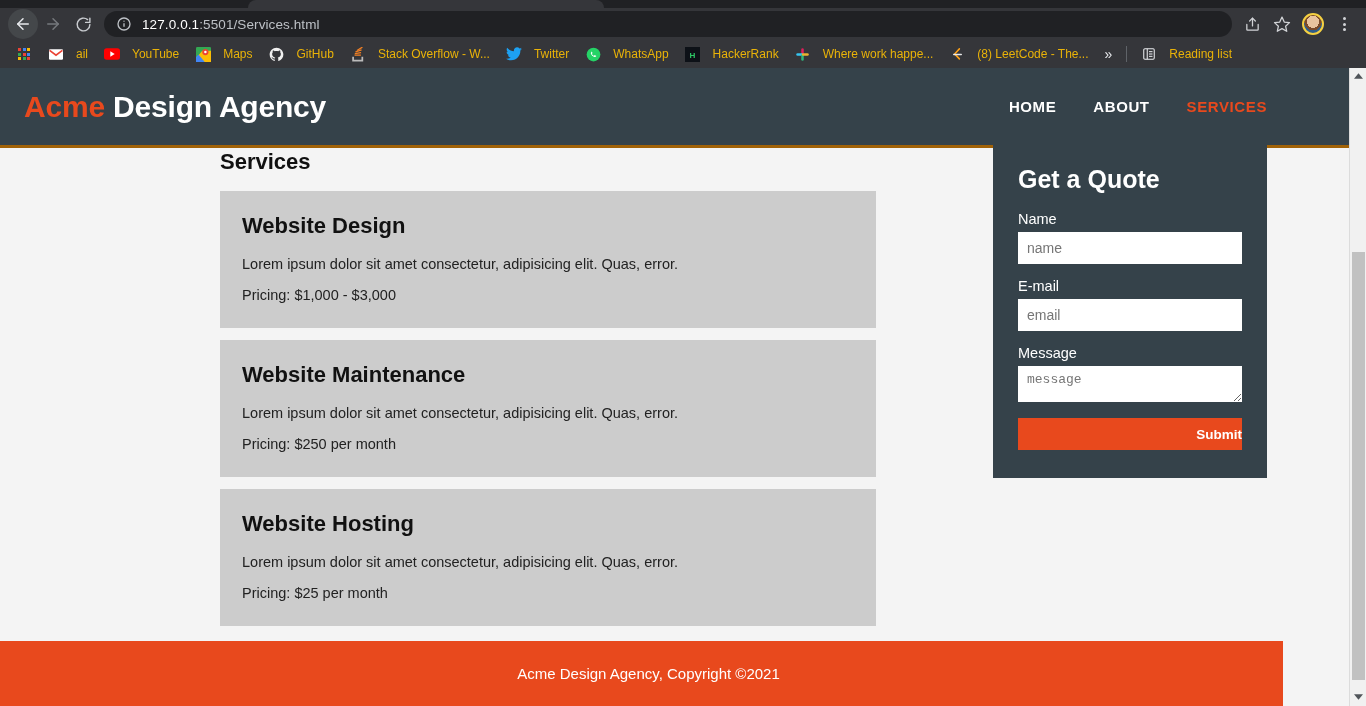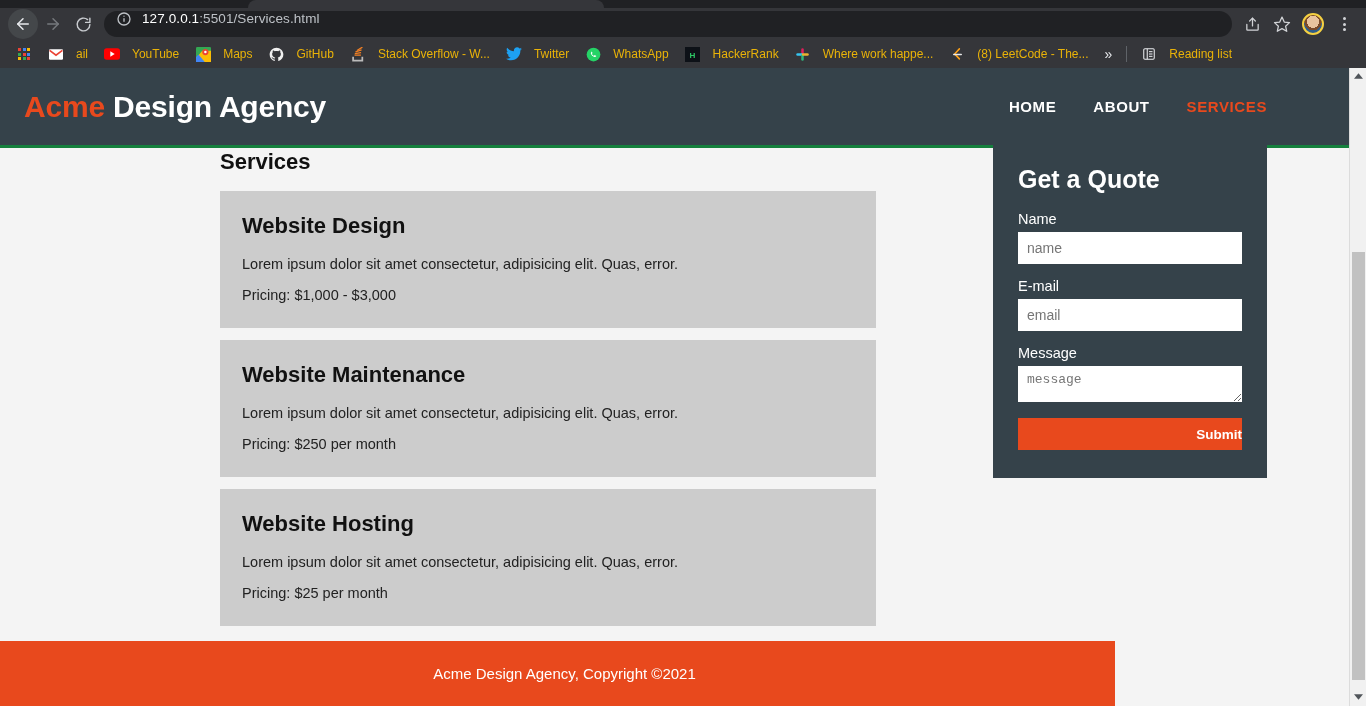--- a/index.html
+++ b/index.html
@@ -31,21 +31,21 @@
     display: flex; align-items: center; justify-content: center;
     color: #c9ccd0; flex: 0 0 auto;
   }
   .nav-btn.back { background: #44474a; color: #e8eaed; }
   .nav-btn.fwd { color: #76797d; }
   .nav-btn svg { display: block; }
 
   .omnibox {
     flex: 1 1 auto; height: 26px; margin-left: 6px;
     background: #202124; border-radius: 13px;
-    display: flex; align-items: flex-start; padding: 0 12px;
+    display: flex; align-items: center; padding: 0 12px;
     max-width: 1180px;
   }
   .omnibox .info-icon { width: 16px; height: 16px; margin-right: 10px; flex:0 0 auto; }
   .omnibox .url {
     font-size: 13.5px; color: #e8eaed; white-space: nowrap;
     letter-spacing: .1px;
   }
   .omnibox .url .host { color: #ffffff; }
   .omnibox .url .rest { color: #bdc1c6; }
 
@@ -85,21 +85,21 @@
   
   .viewport {
     position: absolute; left: 0; top: 68px;
     width: 1366px; height: 638px;
     background: #f4f4f4; overflow: hidden;
   }
   .page { width: 1349px; height: 638px; position: relative; }
 
   
   .site-header {
-    height: 80px; background: #35424a; border-bottom: 3px solid #15803d;
+    height: 80px; background: #35424a; border-bottom: 3px solid #a16207;
     display: flex; align-items: center; justify-content: space-between;
     padding: 0 24px 0 24px;
   }
   .brand { font-size: 30px; font-weight: bold; color: #ffffff; letter-spacing: -.2px; }
   .brand .hl { color: #e8491d; }
   .site-nav { display: flex; gap: 37px; padding-right: 58px; }
   .site-nav a {
     font-size: 15px; font-weight: bold; color: #ffffff;
     text-decoration: none; letter-spacing: .6px;
   }
@@ -150,21 +150,21 @@
   .sidebar textarea::placeholder { color: #767676; }
   .btn-submit {
     width: 100%; height: 32px; background: #e8491d; border: none;
     color: #fff; font-size: 13.5px; font-weight: bold; cursor: pointer;
     font-family: "Liberation Sans", sans-serif;
     text-align: right;
   }
 
   
   .site-footer {
-    position: absolute; left: 0; bottom: 0; width: 1115px; height: 65px;
+    position: absolute; left: 0; bottom: 0; width: 1283px; height: 65px;
     background: #e8491d; color: #fff;
     display: flex; align-items: center; justify-content: center;
     font-size: 15px;
     padding-left: 14px;
   }
 
   
   .scrollbar {
     position: absolute; right: 0; top: 68px; width: 17px; height: 638px;
     background: #f1f1f1; border-left: 1px solid #dcdcdc;

